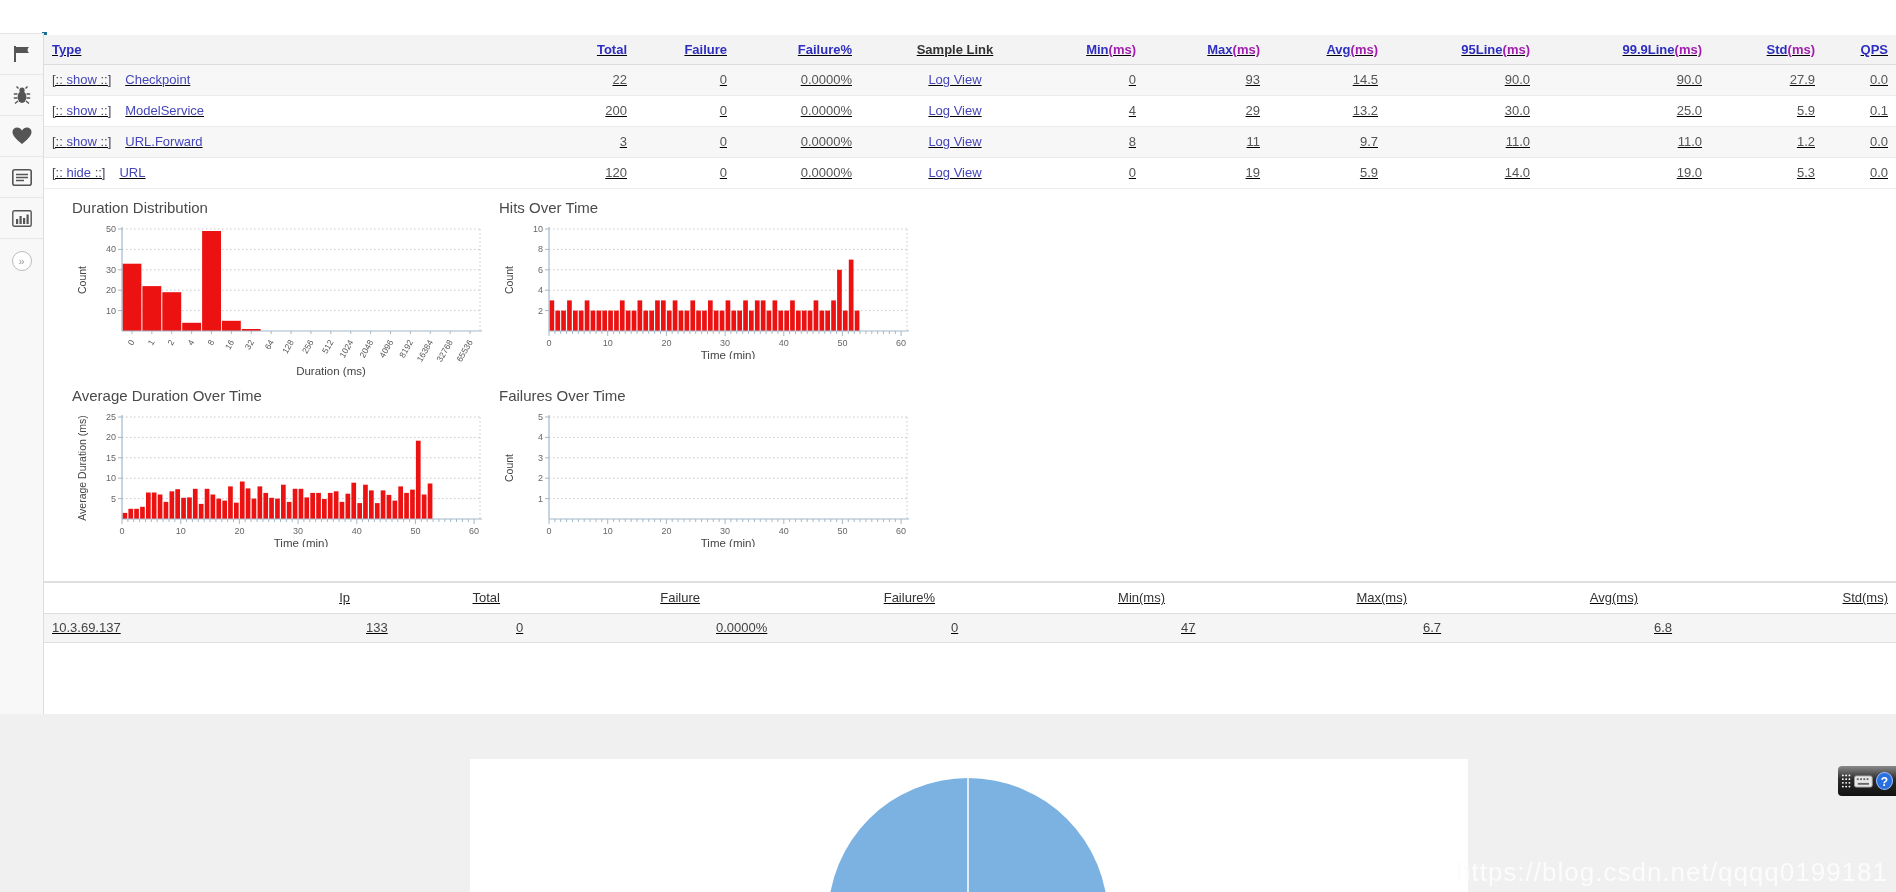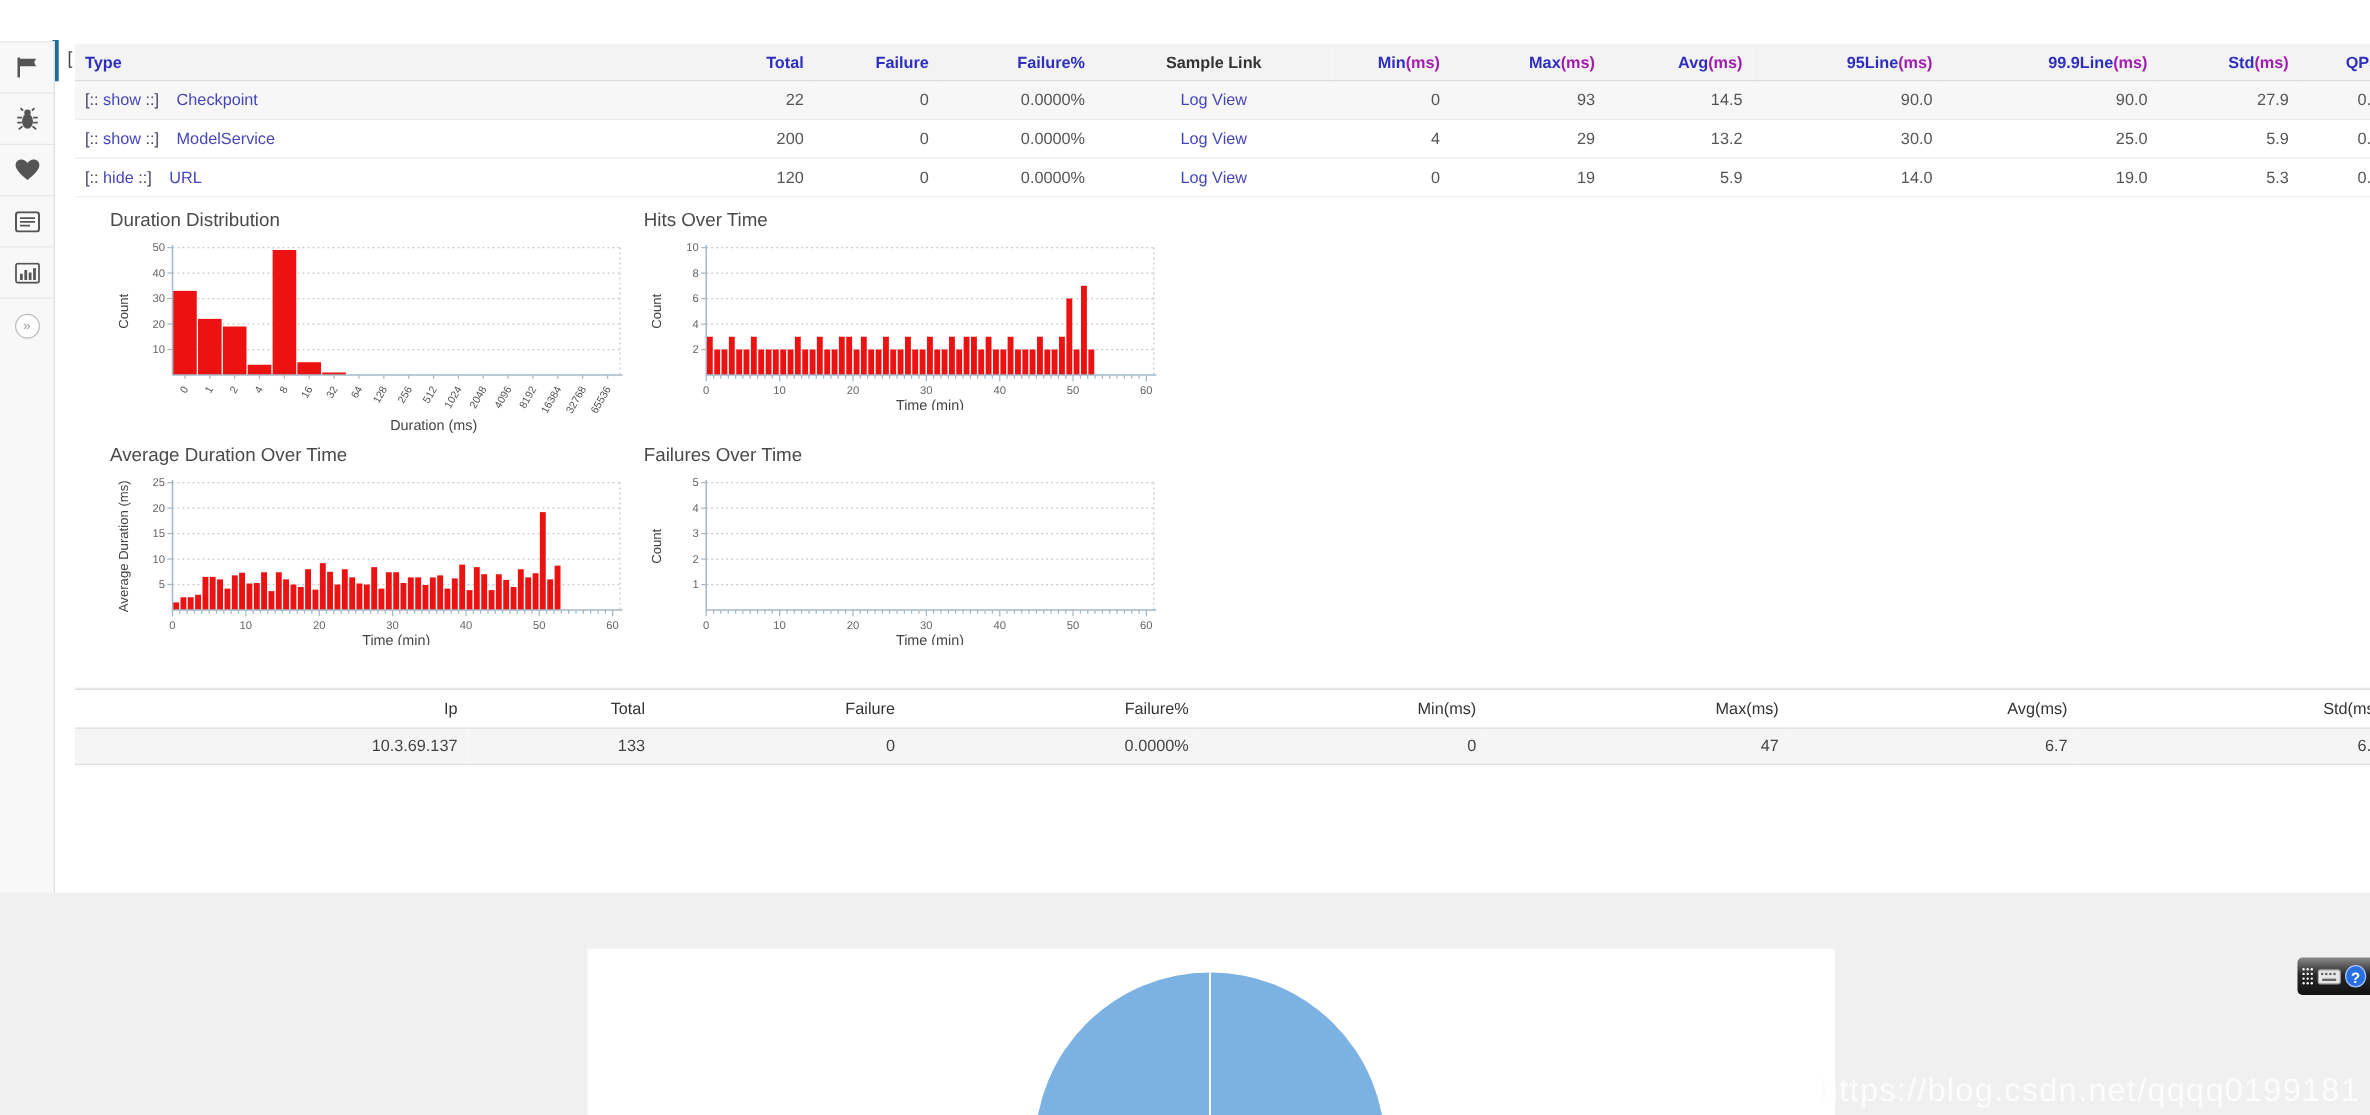--- a/index.html
+++ b/index.html
@@ -19,21 +19,21 @@
 
   
   .sidebar { position:absolute; left:0; top:33px; width:44px; height:681px;
     background:#f8f8f8; border-right:1px solid #ddd; border-top:1px solid #e5e5e5; }
   .side-item { width:100%; height:41px; display:flex; align-items:center; justify-content:center;
     border-bottom:1px solid #e7e7e7; cursor:pointer; color:#555; }
   .side-expand { margin:12px auto 0 auto; width:20px; height:20px; border:1px solid #bbb; border-radius:50%;
     background:#fff; color:#999; font-size:11px; text-align:center; line-height:18px; cursor:pointer; }
 
   
-  .main { position:absolute; left:60px; top:33px; right:0; }
+  .main { position:absolute; left:44px; top:33px; right:0;text-decoration:underline; }
 
   table { border-collapse:collapse; table-layout:fixed; width:1852px; }
   .type-table { margin-top:2px; font-size:13px; color:#555; }
   .type-table th { height:29px; background:#f3f3f3; border-bottom:1px solid #ddd;
     font-weight:bold; padding:0 8px; white-space:nowrap; }
   .type-table td { height:31px; border-bottom:1px solid #ebebeb; padding:0 8px; white-space:nowrap; }
   .type-table tr.stripe td { background:#f7f7f7; }
   .num { text-align:right; }
   .ctr { text-align:center; }
   .lft { text-align:left; }
@@ -51,21 +51,21 @@
   svg text { font-family:"Liberation Sans", sans-serif; }
 
   
   .dist-section { border-top:1px solid #e0e0e0; }
   .dist-heading { height:42px; line-height:42px; text-align:center; background:#f7f7f7;
     color:#7fa6c9; font-size:13.5px; }
   .dist-table { font-size:13px; color:#444; }
   .dist-table th { height:31px; background:#fff; border-top:1px solid #ddd; border-bottom:1px solid #ddd;
     font-weight:normal; color:#333; padding:0 8px; text-align:right; }
   .dist-table td { height:29px; background:#f5f5f5; border-bottom:1px solid #e0e0e0;
-    padding:0 8px; text-align:right; }
+    padding:0 8px; text-align:left; }
 
   
   .pie-area { position:absolute; left:0; top:714px; width:100%; height:178px; background:#f0f0f0; }
   .pie-box { position:absolute; left:470px; top:45px; width:998px; height:133px; background:#fff; overflow:hidden; }
 
   
   .watermark { position:absolute; right:8px; bottom:4px; font-size:26px; color:rgba(252,252,252,0.95);
     letter-spacing:1px; pointer-events:none; }
 
   
@@ -183,20 +183,34 @@
         <td class="num">0</td>
         <td class="num">0.0000%</td>
         <td class="ctr"><span class="lnk">Log View</span></td>
         <td class="num">4</td>
         <td class="num">29</td>
         <td class="num">13.2</td>
         <td class="num">30.0</td>
         <td class="num">25.0</td>
         <td class="num">5.9</td>
         <td class="num">0.1</td>
+      </tr>
+      <tr class="stripe">
+        <td class="lft"><span class="toggle-wrap">[:: </span><span class="lnk">show</span><span class="toggle-wrap"> ::]</span><span class="lnk type-name">URL.Forward</span></td>
+        <td class="num">3</td>
+        <td class="num">0</td>
+        <td class="num">0.0000%</td>
+        <td class="ctr"><span class="lnk">Log View</span></td>
+        <td class="num">8</td>
+        <td class="num">11</td>
+        <td class="num">9.7</td>
+        <td class="num">11.0</td>
+        <td class="num">11.0</td>
+        <td class="num">1.2</td>
+        <td class="num">0.0</td>
       </tr>
       <tr>
         <td class="lft"><span class="toggle-wrap">[:: </span><span class="lnk">hide</span><span class="toggle-wrap"> ::]</span><span class="lnk type-name">URL</span></td>
         <td class="num">120</td>
         <td class="num">0</td>
         <td class="num">0.0000%</td>
         <td class="ctr"><span class="lnk">Log View</span></td>
         <td class="num">0</td>
         <td class="num">19</td>
         <td class="num">5.9</td>

